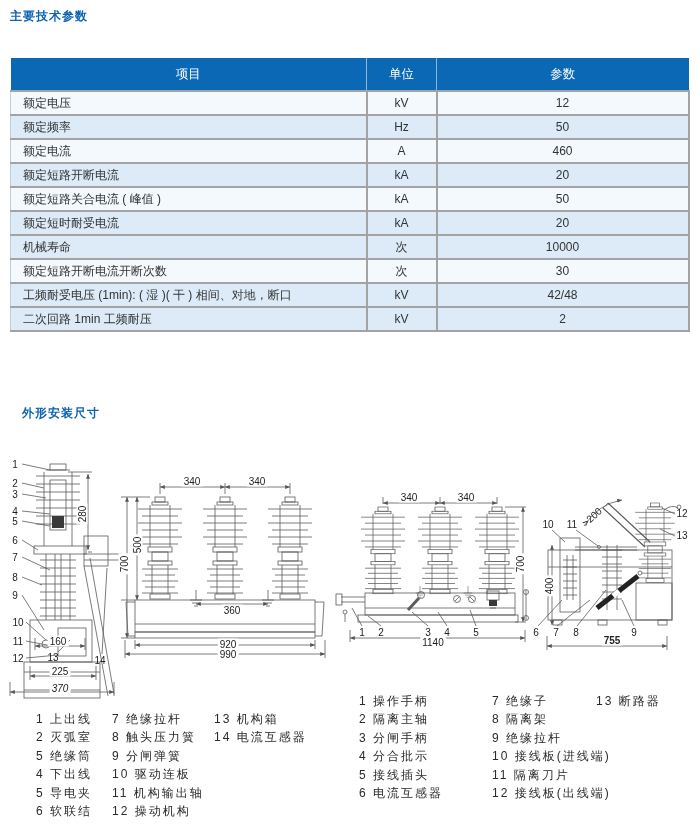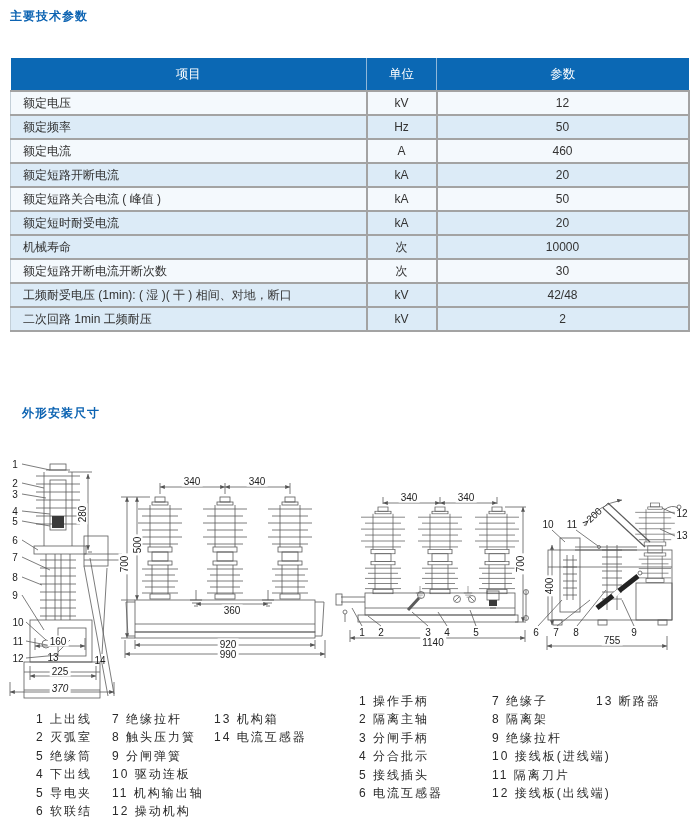--- a/index.html
+++ b/index.html
@@ -409,21 +409,21 @@
   <span class="lbl co" style="left:536px;top:182px;">6</span>
   <span class="lbl co" style="left:556px;top:182px;">7</span>
   <span class="lbl co" style="left:576px;top:182px;">8</span>
   <span class="lbl co" style="left:634px;top:182px;">9</span>
   <span class="lbl co" style="left:548px;top:74px;">10</span>
   <span class="lbl co" style="left:572px;top:74px;">11</span>
   <span class="lbl co" style="left:682px;top:63px;">12</span>
   <span class="lbl co" style="left:682px;top:85px;">13</span>
   <span class="lbl rot45" style="left:592px;top:67px;">&gt;200</span>
   <span class="lbl rot" style="left:549px;top:136px;">400</span>
-  <span class="lbl" style="left:612px;top:190px;">755</span>
+  <span class="lbl" style="left:612px;top:190px;font-weight:bold;">755</span>
 
 
   <div class="legend lg1-c1">
     <div>1 上出线</div>
     <div>2 灭弧室</div>
     <div>5 绝缘筒</div>
     <div>4 下出线</div>
     <div>5 导电夹</div>
     <div>6 软联结</div>
   </div>

